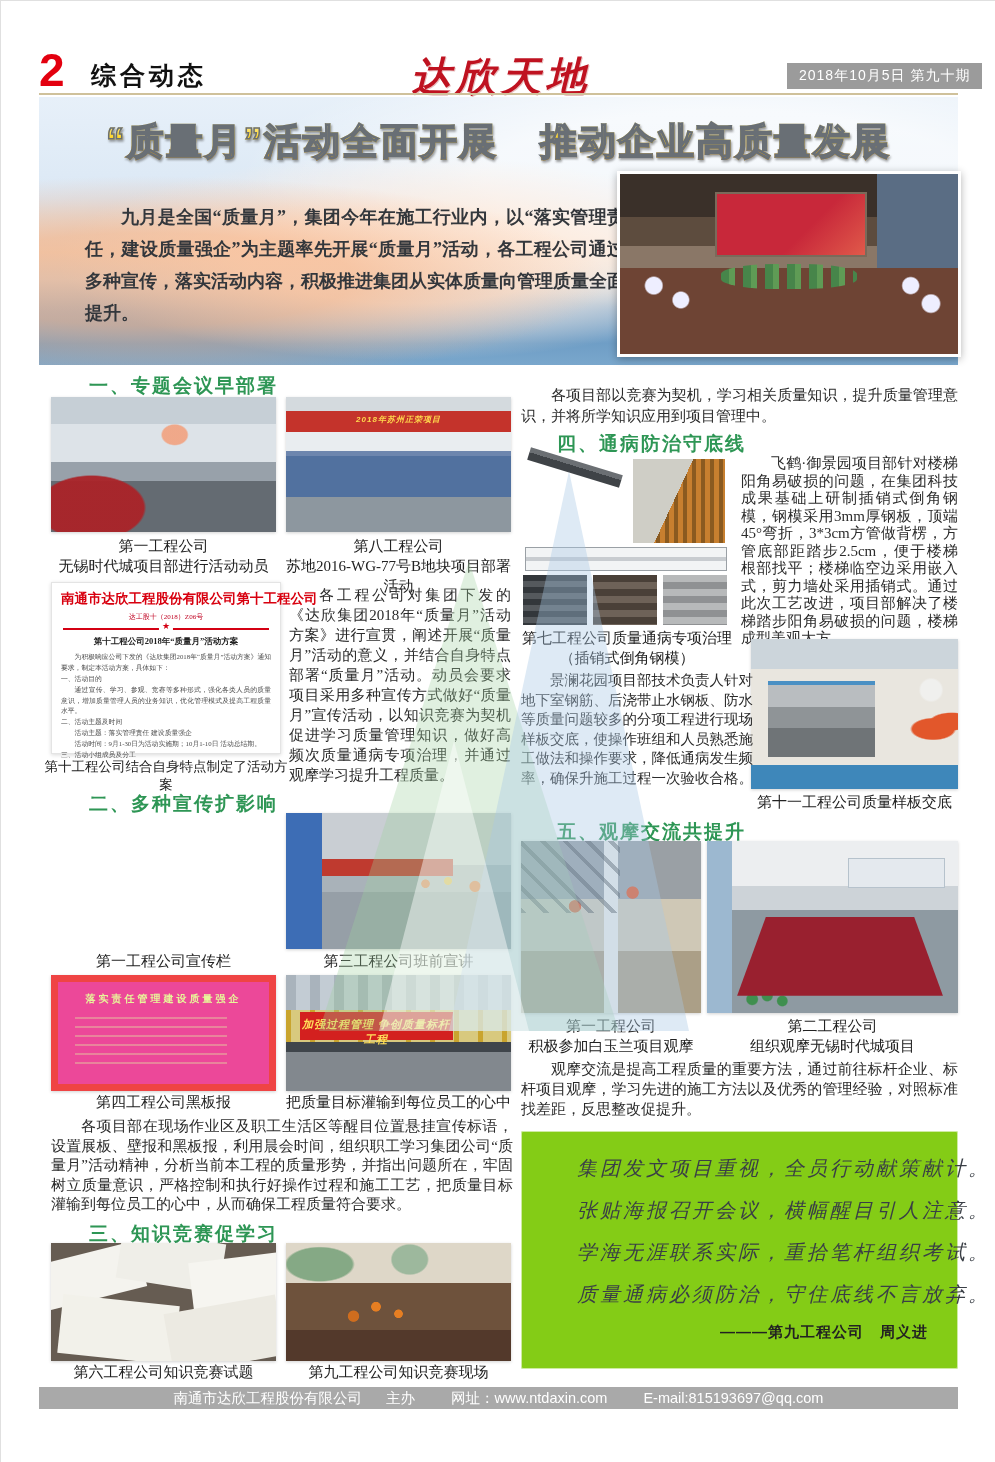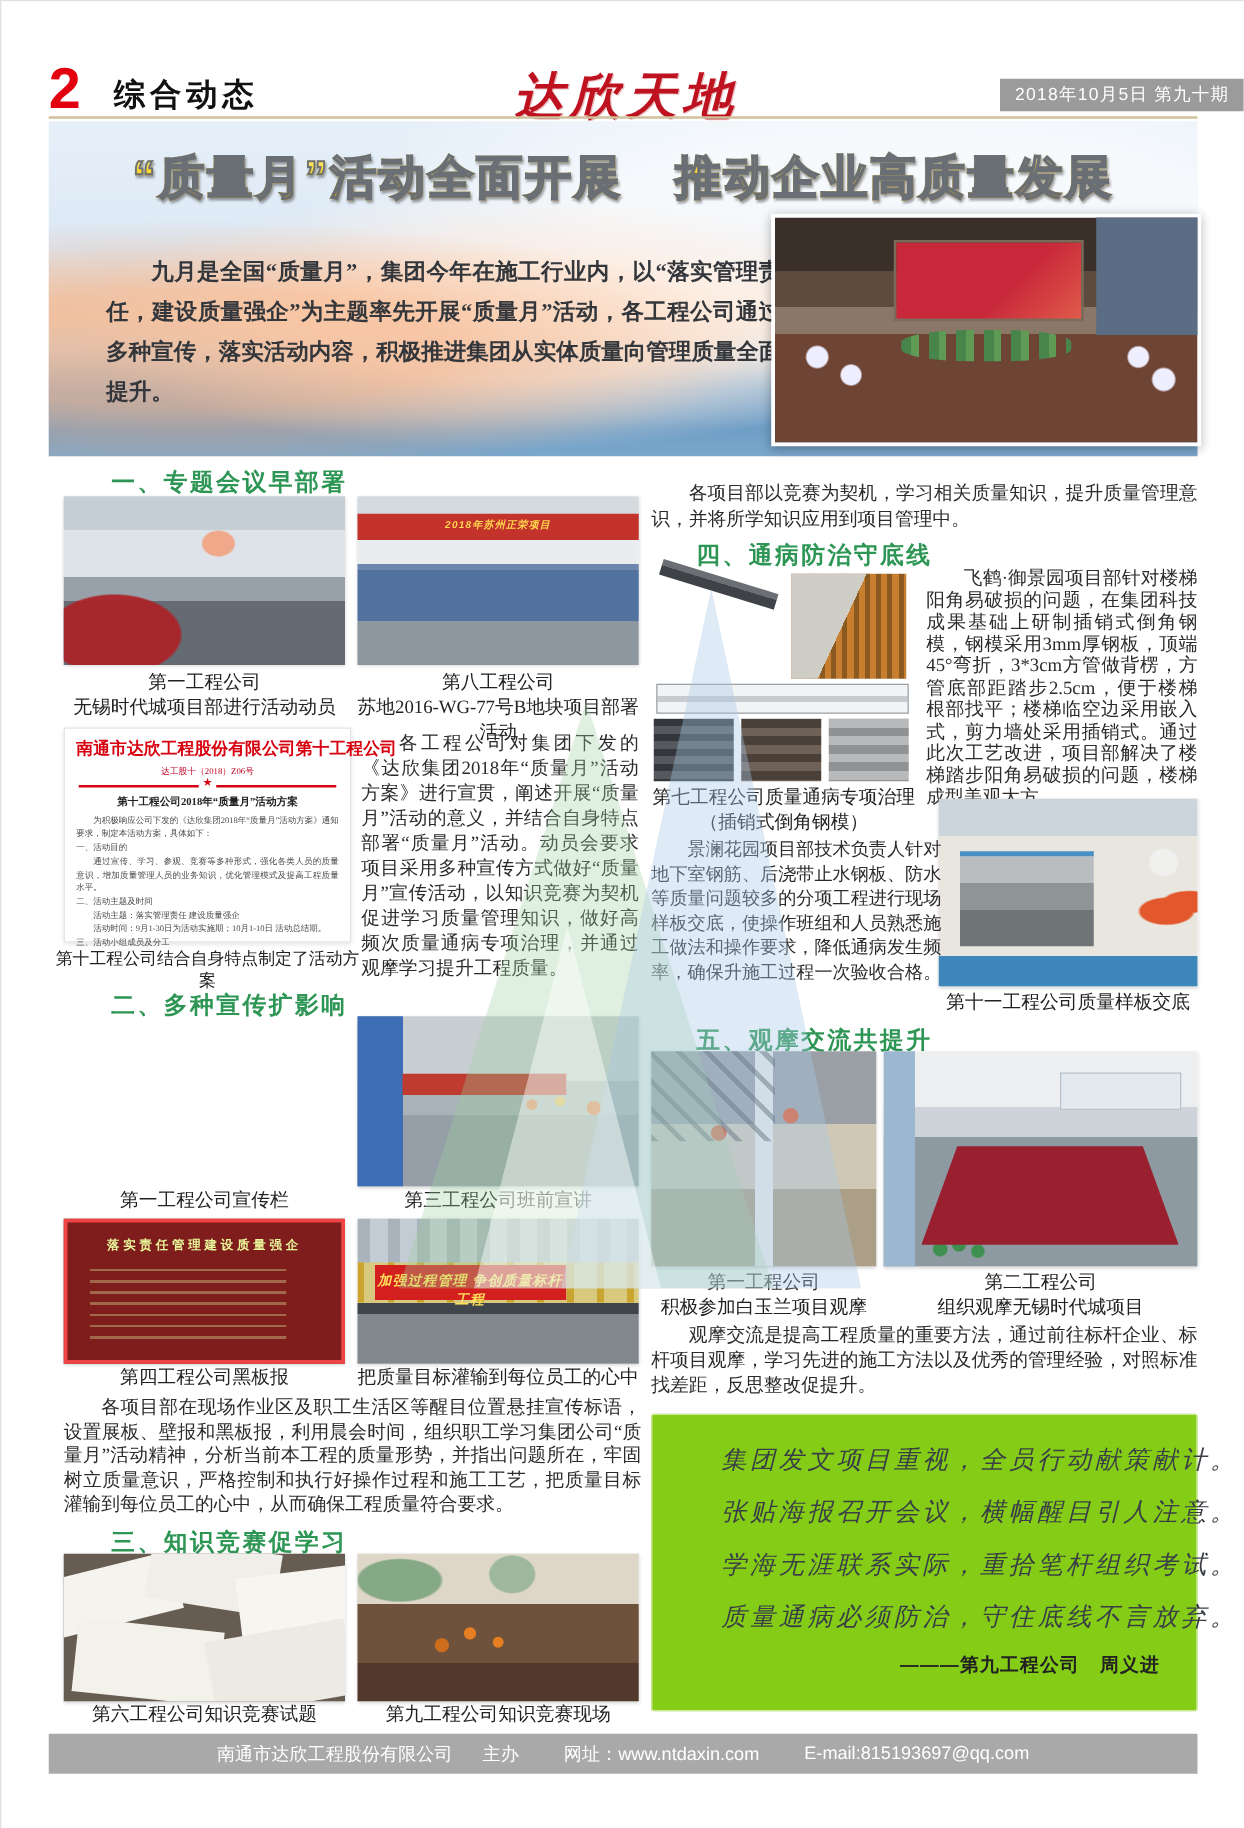--- a/index.html
+++ b/index.html
@@ -60,21 +60,21 @@
   .ph-txt{position:absolute;font-family:"Liberation Sans",sans-serif;font-weight:bold;text-align:center;width:100%;}
 </style>
 </head>
 <body>
 
 <div id="page">
 
   <div class="abs pageno" style="left:38px;top:46px;">2</div>
   <div class="abs secname" style="left:90px;top:58px;">综合动态</div>
   <div class="abs masthead" style="left:360px;top:48px;width:280px;">达欣天地</div>
-  <div class="abs issuebox" style="left:786px;top:62px;margin-left:13px;">2018年10月5日 第九十期</div>
+  <div class="abs issuebox" style="left:786px;top:62px;">2018年10月5日 第九十期</div>
   <div class="abs hdr-line" style="left:38px;top:92px;width:919px;"></div>
 
   <div class="abs banner" style="left:38px;top:96px;width:919px;height:268px;">
     <div class="headline abs" style="left:0;top:20px;width:919px;">
       <span class="gold">“质量月”活动全面开展</span><span class="hl-gap"></span><span class="gold">推动企业高质量发展</span>
     </div>
     <div class="abs intro" style="left:46px;top:104px;width:540px;">九月是全国“质量月”，集团今年在施工行业内，以“落实管理责任，建设质量强企”为主题率先开展“质量月”活动，各工程公司通过多种宣传，落实活动内容，积极推进集团从实体质量向管理质量全面提升。</div>
   </div>
 
   <div class="ph mainph" style="left:616px;top:170px;width:338px;height:180px;background:
@@ -138,21 +138,21 @@
       radial-gradient(circle at 72% 50%, #e0b63a 0 2%, transparent 2.5%),
       radial-gradient(circle at 84% 54%, #d86a2a 0 2.5%, transparent 3%),
       linear-gradient(90deg,#3d6db5 0 16%, rgba(0,0,0,0) 16%),
       linear-gradient(180deg,#c9ced3 0 38%,#a9b2b9 38% 58%,#969fa7 58% 100%);">
     <i style="left:16%;top:34%;width:58%;height:12%;background:#bf3a2f;"></i>
   </div>
 
   <div class="abs cap" style="left:50px;top:951px;width:225px;">第一工程公司宣传栏</div>
   <div class="abs cap" style="left:285px;top:951px;width:225px;">第三工程公司班前宣讲</div>
 
-  <div class="ph" style="left:50px;top:974px;width:225px;height:116px;background:#7f1d1d;border:3px solid #ef4444;box-sizing:border-box;">
+  <div class="ph" style="left:50px;top:974px;width:225px;height:116px;background:#ec4899;border:7px solid #ef4444;box-sizing:border-box;">
     <span class="ph-txt" style="top:10%;font-size:10px;color:#e8f59a;letter-spacing:3px;">落实责任管理建设质量强企</span>
     <i style="left:8%;top:34%;width:72%;height:52%;background:repeating-linear-gradient(180deg, rgba(225,245,160,.35) 0 2px, rgba(0,0,0,0) 2px 9px);"></i>
   </div>
 
   <div class="ph" style="left:285px;top:974px;width:225px;height:116px;background:
       linear-gradient(180deg,#dfe7ee 0 30%,#d8c97e 30% 58%,#3f454b 58% 66%,#82888e 66% 100%);">
     <i style="left:0;top:0;width:100%;height:30%;background:repeating-linear-gradient(90deg,#a9b3bc 0 10px,#c3ccd4 10px 24px);"></i>
     <i style="left:0;top:30%;width:100%;height:28%;background:repeating-linear-gradient(90deg,#c9a42e 0 5px, rgba(0,0,0,0) 5px 24px);"></i>
     <i style="left:6%;top:32%;width:68%;height:24%;background:#d3201f;">
       <span class="ph-txt" style="top:18%;font-size:11px;color:#ffe05a;letter-spacing:1px;">加强过程管理 争创质量标杆工程</span>
@@ -251,21 +251,21 @@
   <div class="abs body-t" style="left:520px;top:1058px;width:437px;line-height:20px;">观摩交流是提高工程质量的重要方法，通过前往标杆企业、标杆项目观摩，学习先进的施工方法以及优秀的管理经验，对照标准找差距，反思整改促提升。</div>
 
   <div class="abs poem" style="left:520px;top:1130px;width:437px;height:238px;box-sizing:border-box;padding:16px 30px 0 56px;">
     <div class="poem-line">集团发文项目重视，全员行动献策献计。</div>
     <div class="poem-line">张贴海报召开会议，横幅醒目引人注意。</div>
     <div class="poem-line">学海无涯联系实际，重拾笔杆组织考试。</div>
     <div class="poem-line">质量通病必须防治，守住底线不言放弃。</div>
     <div class="poem-sign">———第九工程公司　周义进</div>
   </div>
 
-  <div class="abs footer" style="left:38px;top:1386px;width:919px;height:32px;">
+  <div class="abs footer" style="left:38px;top:1386px;width:919px;height:22px;">
     <span style="margin-right:6px;">南通市达欣工程股份有限公司</span>
     <span>主办</span>
     <span>网址：www.ntdaxin.com</span>
     <span>E-mail:815193697@qq.com</span>
   </div>
 
   <div class="wm tri" style="left:318px;top:560px;width:300px;height:470px;background:#9ed19e;opacity:.32;"></div>
   <div class="wm tri" style="left:448px;top:470px;width:240px;height:560px;background:#a9c8e4;opacity:.38;"></div>
   <div class="wm tri" style="left:378px;top:740px;width:150px;height:290px;background:#ffffff;opacity:.45;"></div>
 

